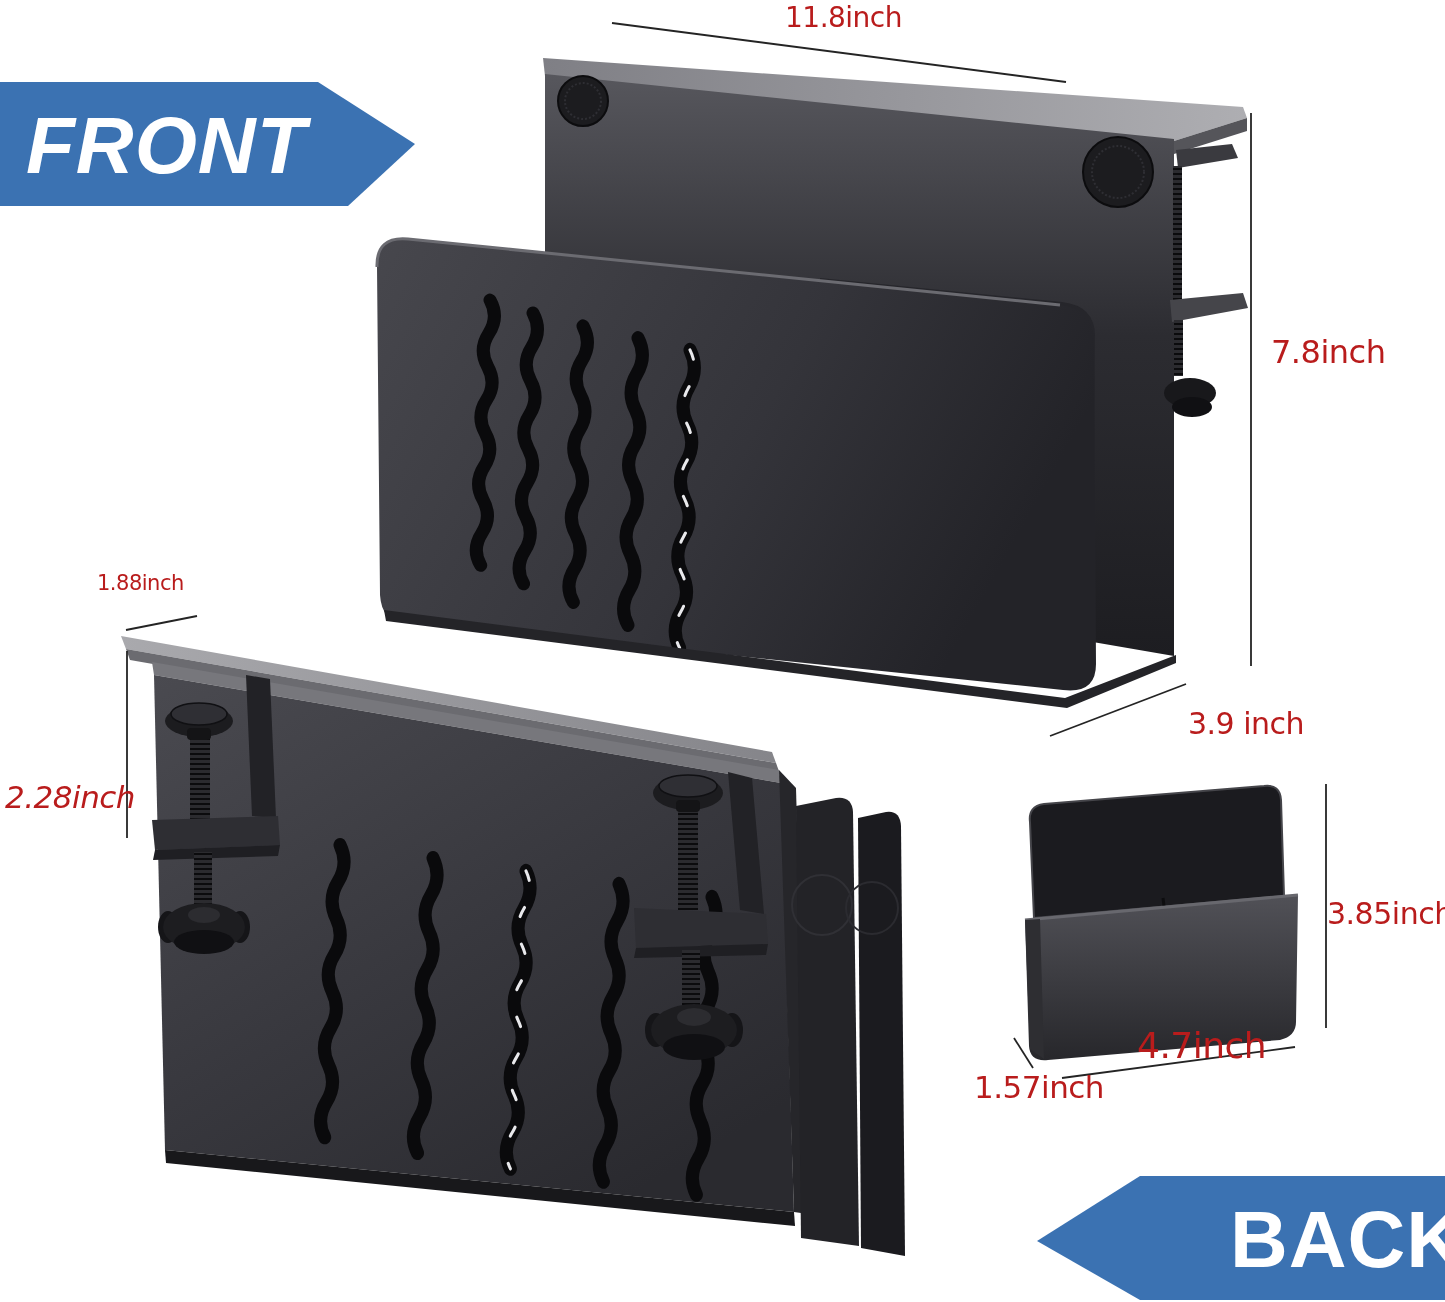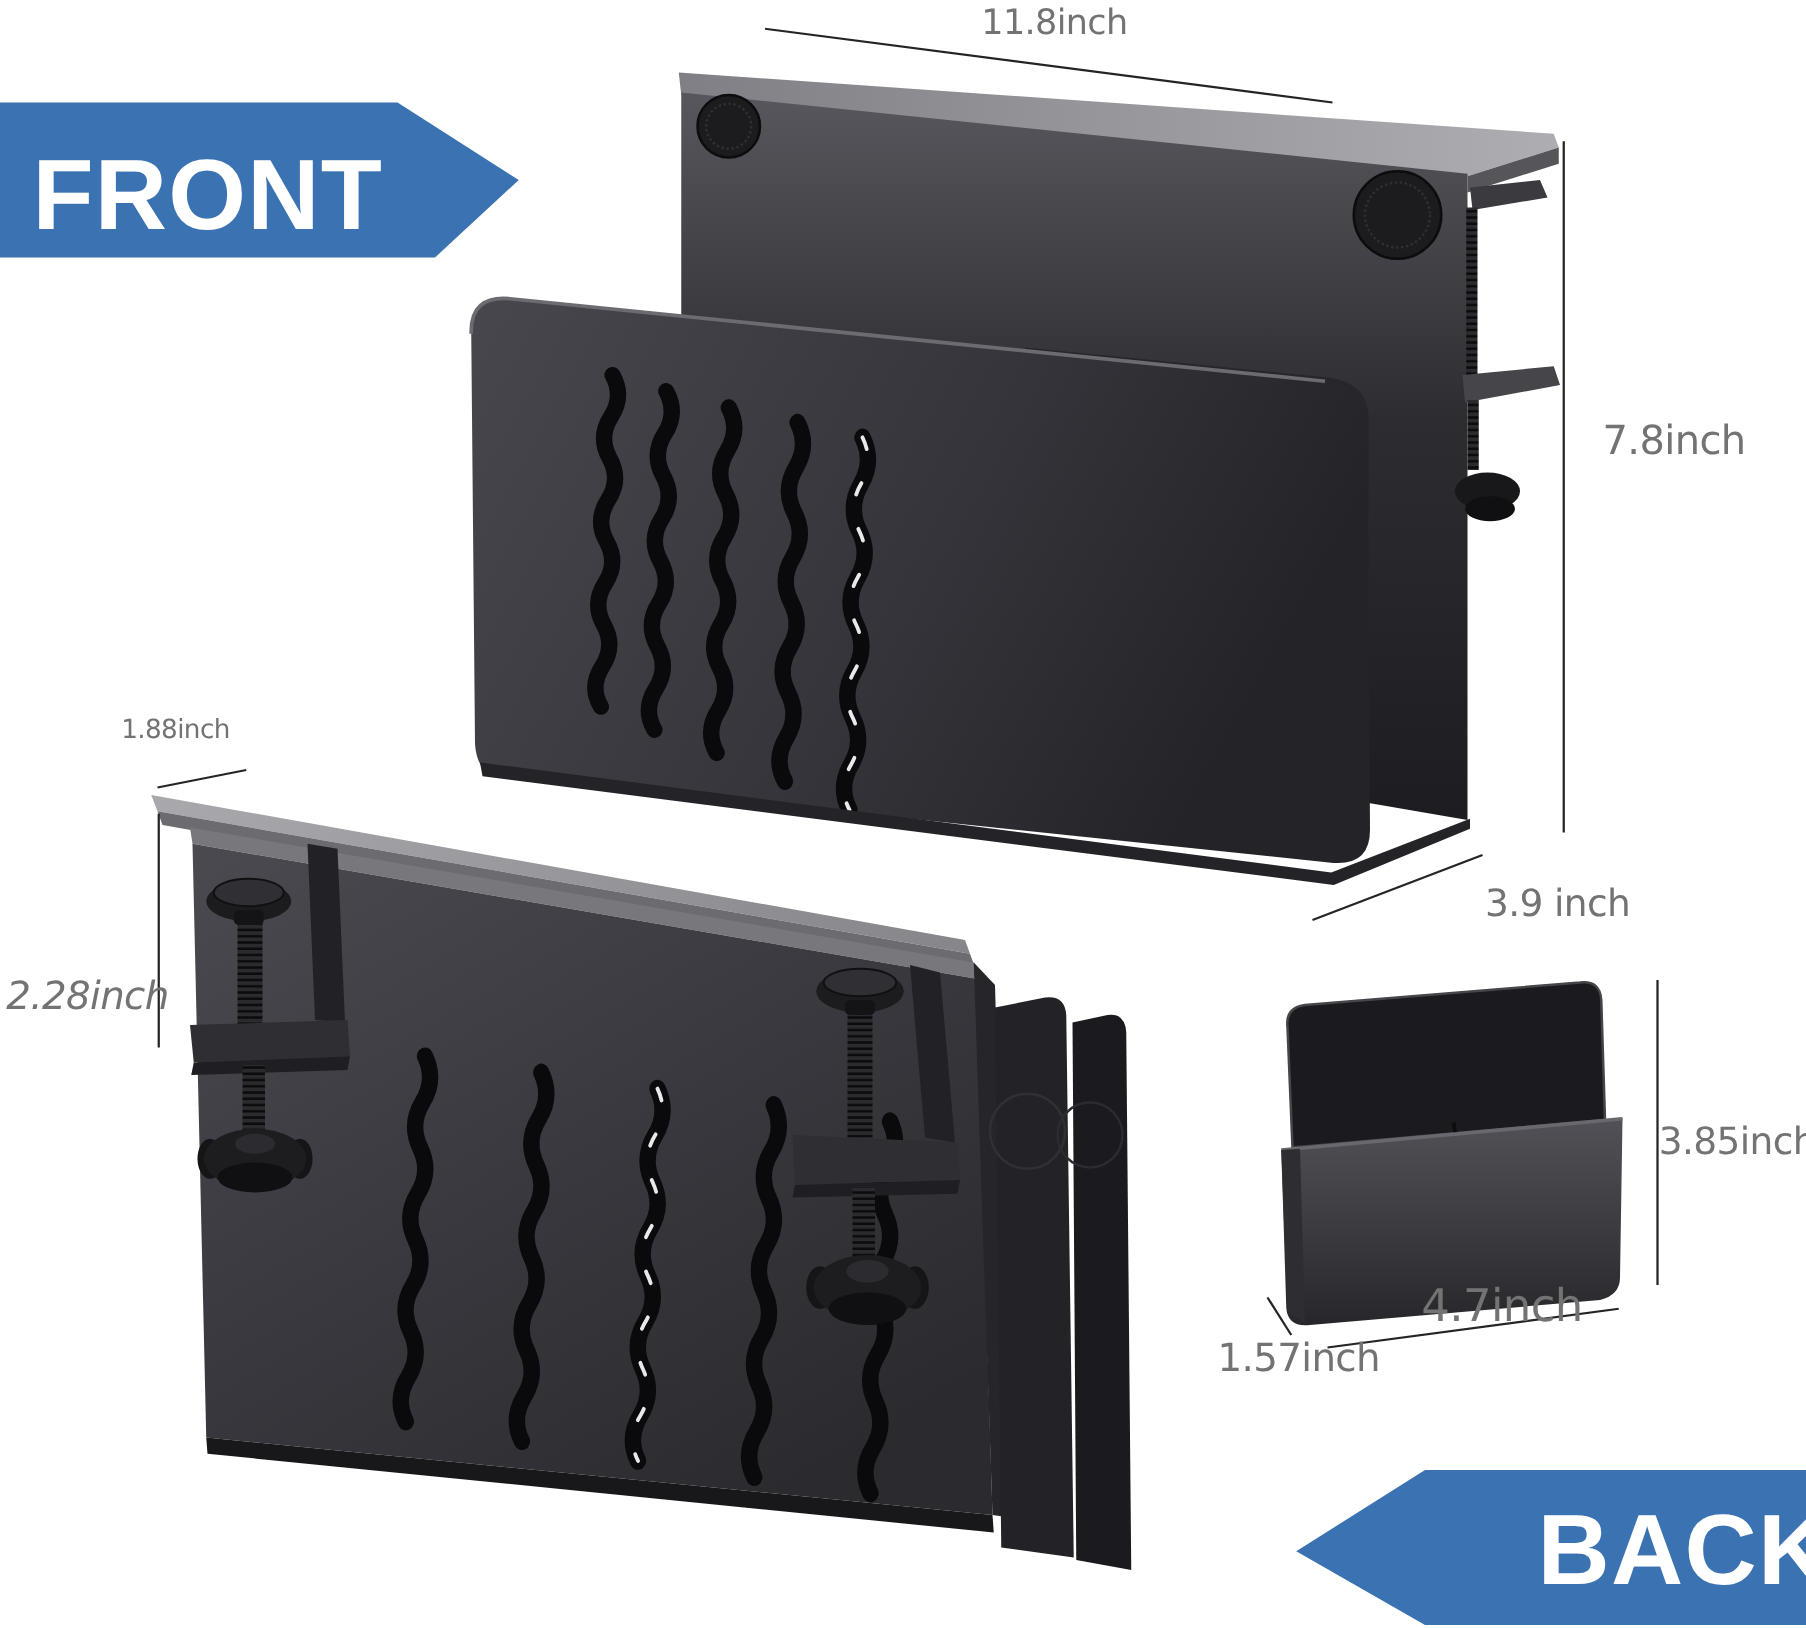--- a/index.html
+++ b/index.html
@@ -1,19 +1,19 @@
 <!DOCTYPE html>
 <html><head>
 <meta charset="utf-8">
 <style>
   html,body{margin:0;padding:0;}
   body{width:1445px;height:1302px;position:relative;background:#ffffff;overflow:hidden;
        font-family:"DejaVu Sans", sans-serif;}
   .stage{position:absolute;left:0;top:0;width:1445px;height:1302px;}
-  .dim{position:absolute;font-size:30px;color:#737373;letter-spacing:-0.5px;white-space:nowrap;}
+  .dim{position:absolute;font-size:30px;color:#b91c1c;letter-spacing:-0.5px;white-space:nowrap;}
   .banner-label{position:absolute;font-family:"Liberation Sans", sans-serif;font-weight:700;
                 color:#ffffff;font-size:80px;letter-spacing:1px;white-space:nowrap;line-height:1;}
 </style>
 </head>
 <body>
 
 <svg class="stage" viewBox="0 0 1445 1302">
   <defs>
     <linearGradient id="plateGrad" x1="0" y1="0" x2="1" y2="0">
       <stop offset="0" stop-color="#7f7f85"></stop>
@@ -162,22 +162,22 @@
     <line x1="1326" y1="784" x2="1326" y2="1028"></line>
     <line x1="1014" y1="1038" x2="1033" y2="1068"></line>
     <line x1="1062" y1="1078" x2="1295" y2="1047"></line>
   </g>
 
   <polygon points="0,82 318,82 415,144 348,206 0,206" fill="#3b72b2"></polygon>
   <polygon points="1037,1241 1140,1176 1445,1176 1445,1300 1140,1300" fill="#3b72b2"></polygon>
 </svg>
 
 <div class="dim" style="left:785px;top:1px;width:116px;text-align:center;font-size:28px;">11.8inch</div>
-<div class="dim" style="left:1271px;top:333px;font-size:32px;margin-left:11px;">7.8inch</div>
+<div class="dim" style="left:1271px;top:333px;font-size:32px;">7.8inch</div>
 <div class="dim" style="left:1140px;top:706px;font-size:30px;margin-left:48px;">3.9 inch</div>
 <div class="dim" style="left:97px;top:571px;font-size:21px;">1.88inch</div>
 <div class="dim" style="left:5px;top:779px;font-size:31px;font-style:italic;">2.28inch</div>
 <div class="dim" style="left:1327px;top:896px;font-size:30px;">3.85inch</div>
 <div class="dim" style="left:935px;top:1069px;font-size:31px;margin-left:39px;">1.57inch</div>
 <div class="dim" style="left:1137px;top:1025px;font-size:36px;">4.7inch</div>
 
-<div class="banner-label" style="left:26px;top:116px;">FRONT</div>
+<div class="banner-label" style="left:26px;top:106px;font-style:italic;">FRONT</div>
 <div class="banner-label" style="left:1182px;top:1200px;margin-left:48px;">BACK</div>
 
 </body></html>

